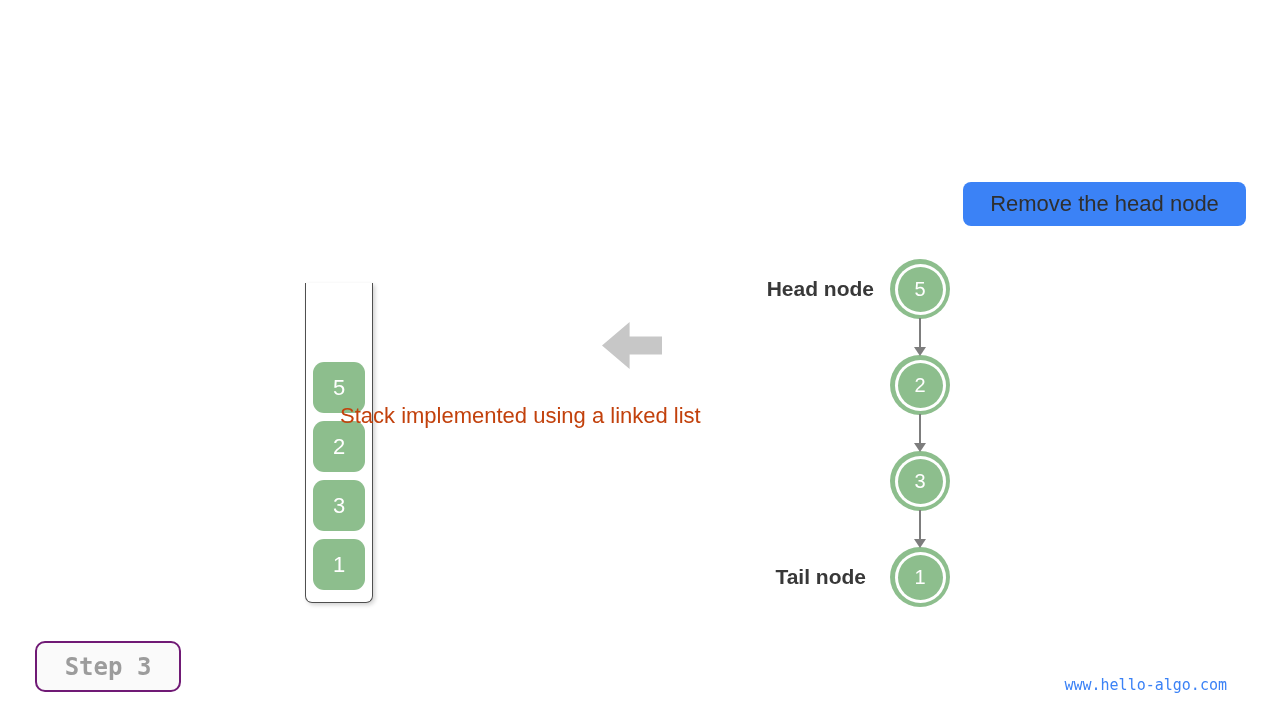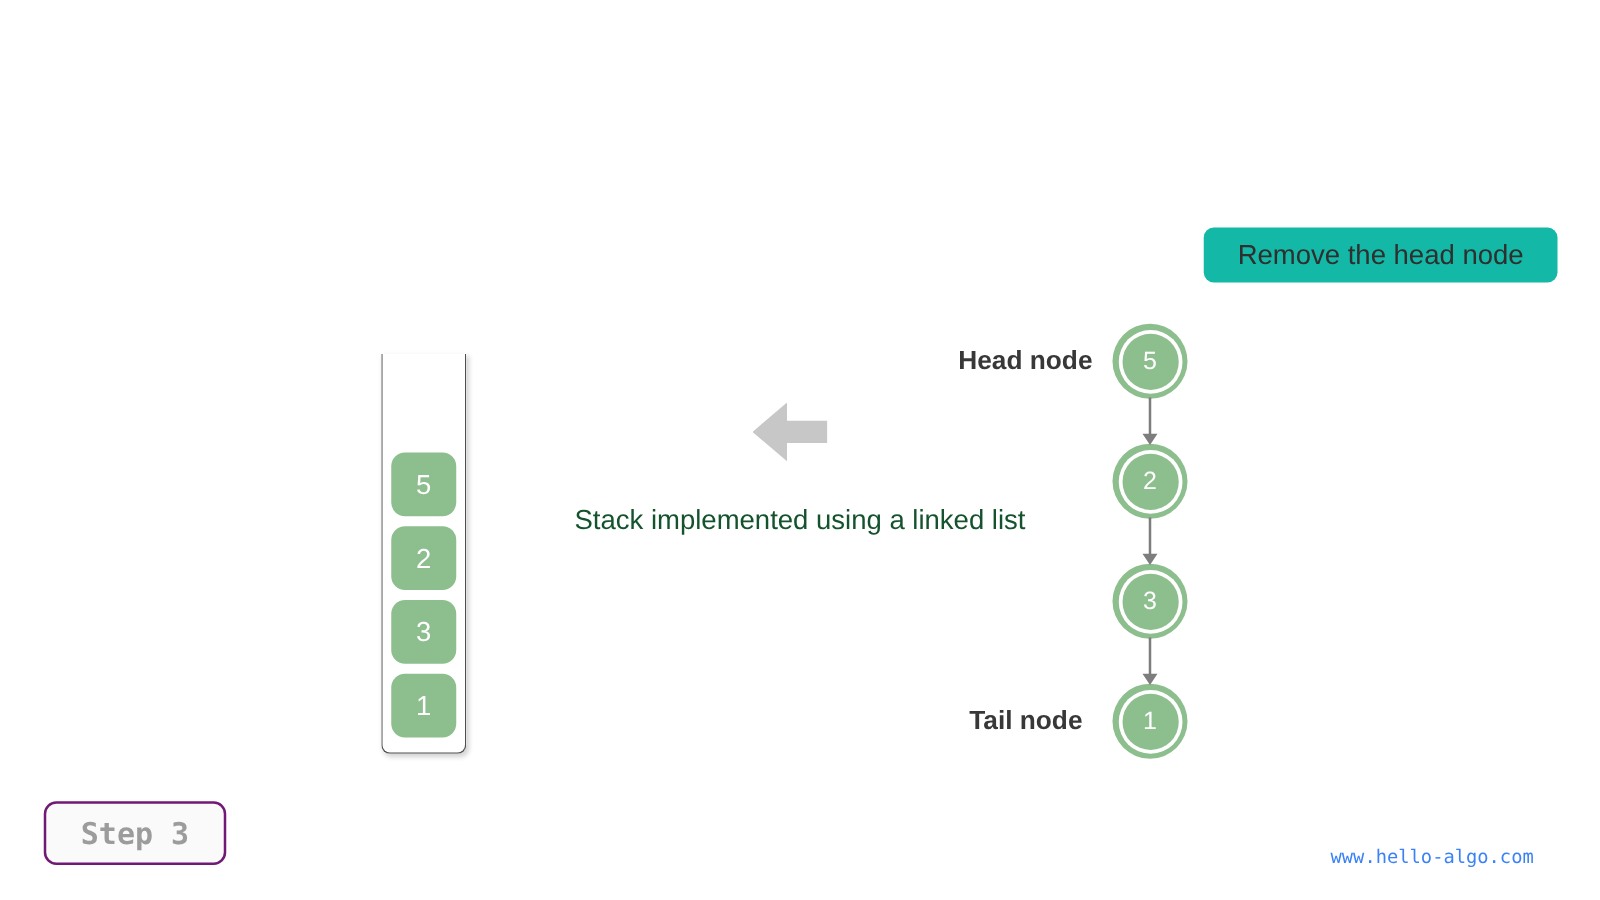--- a/index.html
+++ b/index.html
@@ -12,21 +12,21 @@
   .op-badge {
     position: absolute; left: 291px; top: 179px; width: 100px; height: 40px;
     background: #e6e6e6; border-radius: 6px;
     display: flex; align-items: center; justify-content: center;
     font-family: "DejaVu Sans Mono", monospace; font-size: 20px; color: #3a3a3a;
   }
 
   
   .desc-badge {
     position: absolute; left: 963px; top: 182px; width: 283px; height: 44px;
-    background: #14b8a6; border-radius: 8px;
+    background: #3b82f6; border-radius: 8px;
     display: flex; align-items: center; justify-content: center;
     font-size: 22px; color: #2f2f2f;
   }
 
   
   .stack-container {
     position: absolute; left: 305px; top: 283px; width: 68px; height: 320px;
     border-left: 1.5px solid #4f4f4f;
     border-right: 1.5px solid #4f4f4f;
     border-bottom: 1.5px solid #4f4f4f;
@@ -47,21 +47,21 @@
   
   .block-arrow-left {
     position: absolute; left: 602px; top: 322px; width: 60px; height: 47px;
     background: #c7c7c7;
     clip-path: polygon(0 50%, 46% 0, 46% 31%, 100% 31%, 100% 69%, 46% 69%, 46% 100%);
   }
 
   
   .caption {
     position: absolute; left: 340px; top: 403px; width: 600px;
-    text-align: center; font-size: 22px; color: #14532d;
+    text-align: left; font-size: 22px; color: #c2410c;
   }
 
   
   .ll-node {
     position: absolute; width: 60px; height: 60px; border-radius: 50%;
     background: #8dbe8d;
     display: flex; align-items: center; justify-content: center;
   }
   .ll-node .ring-gap {
     width: 51px; height: 51px; border-radius: 50%;

